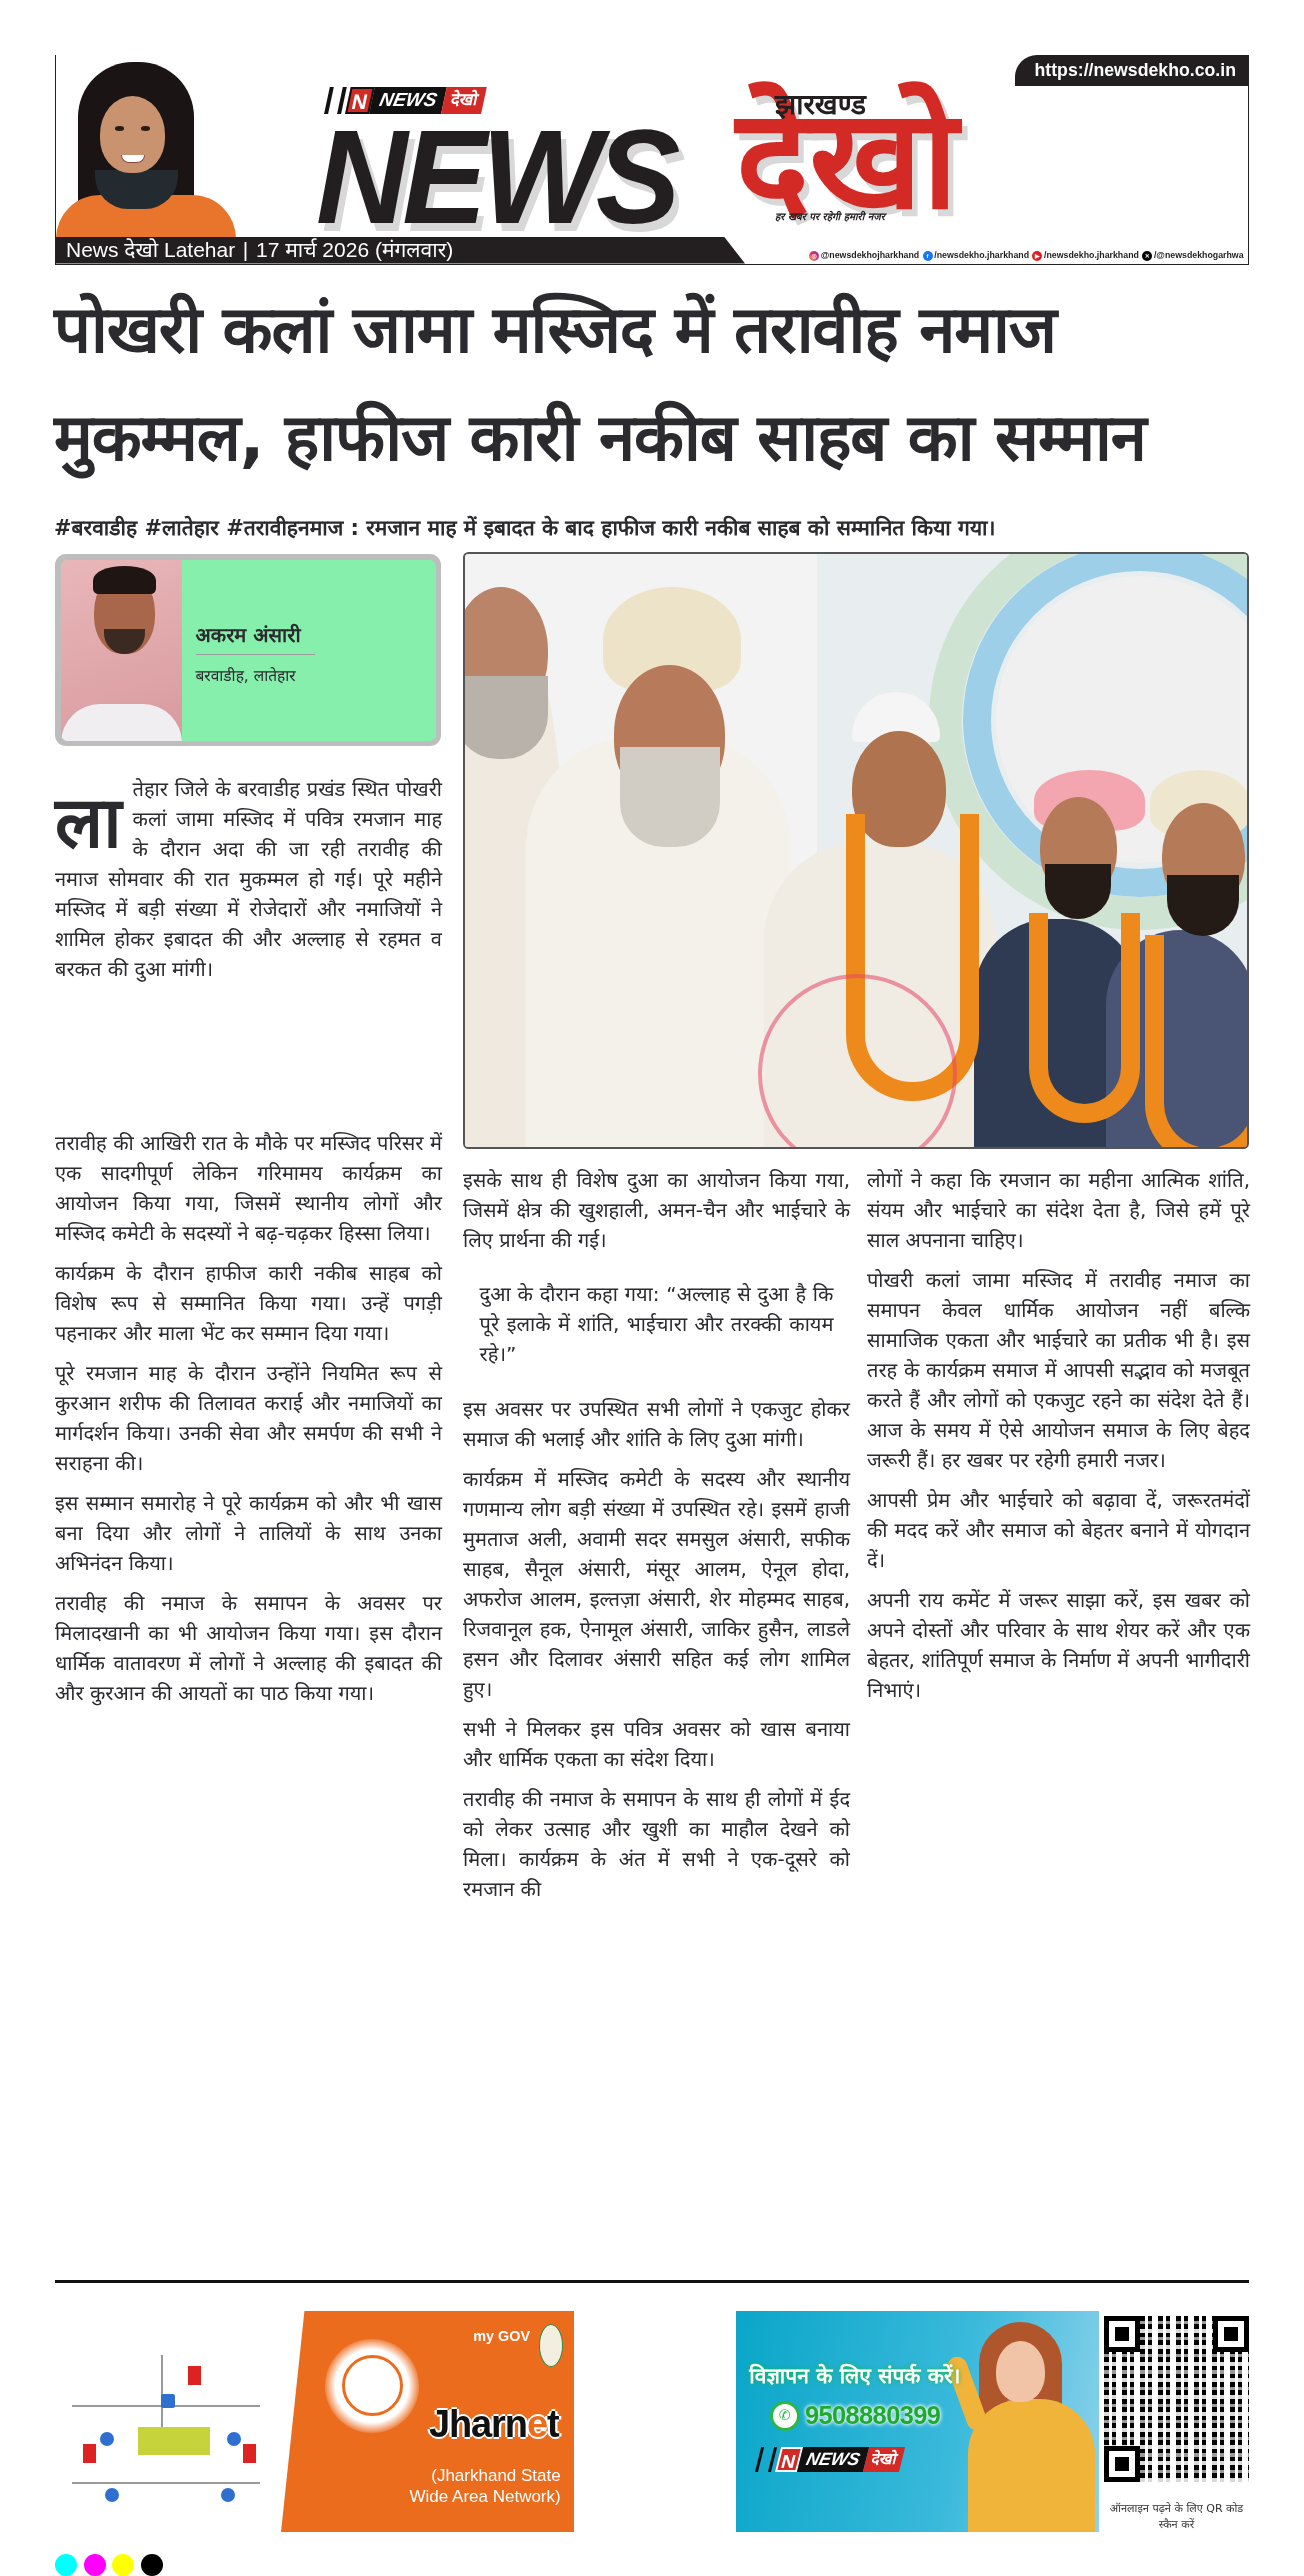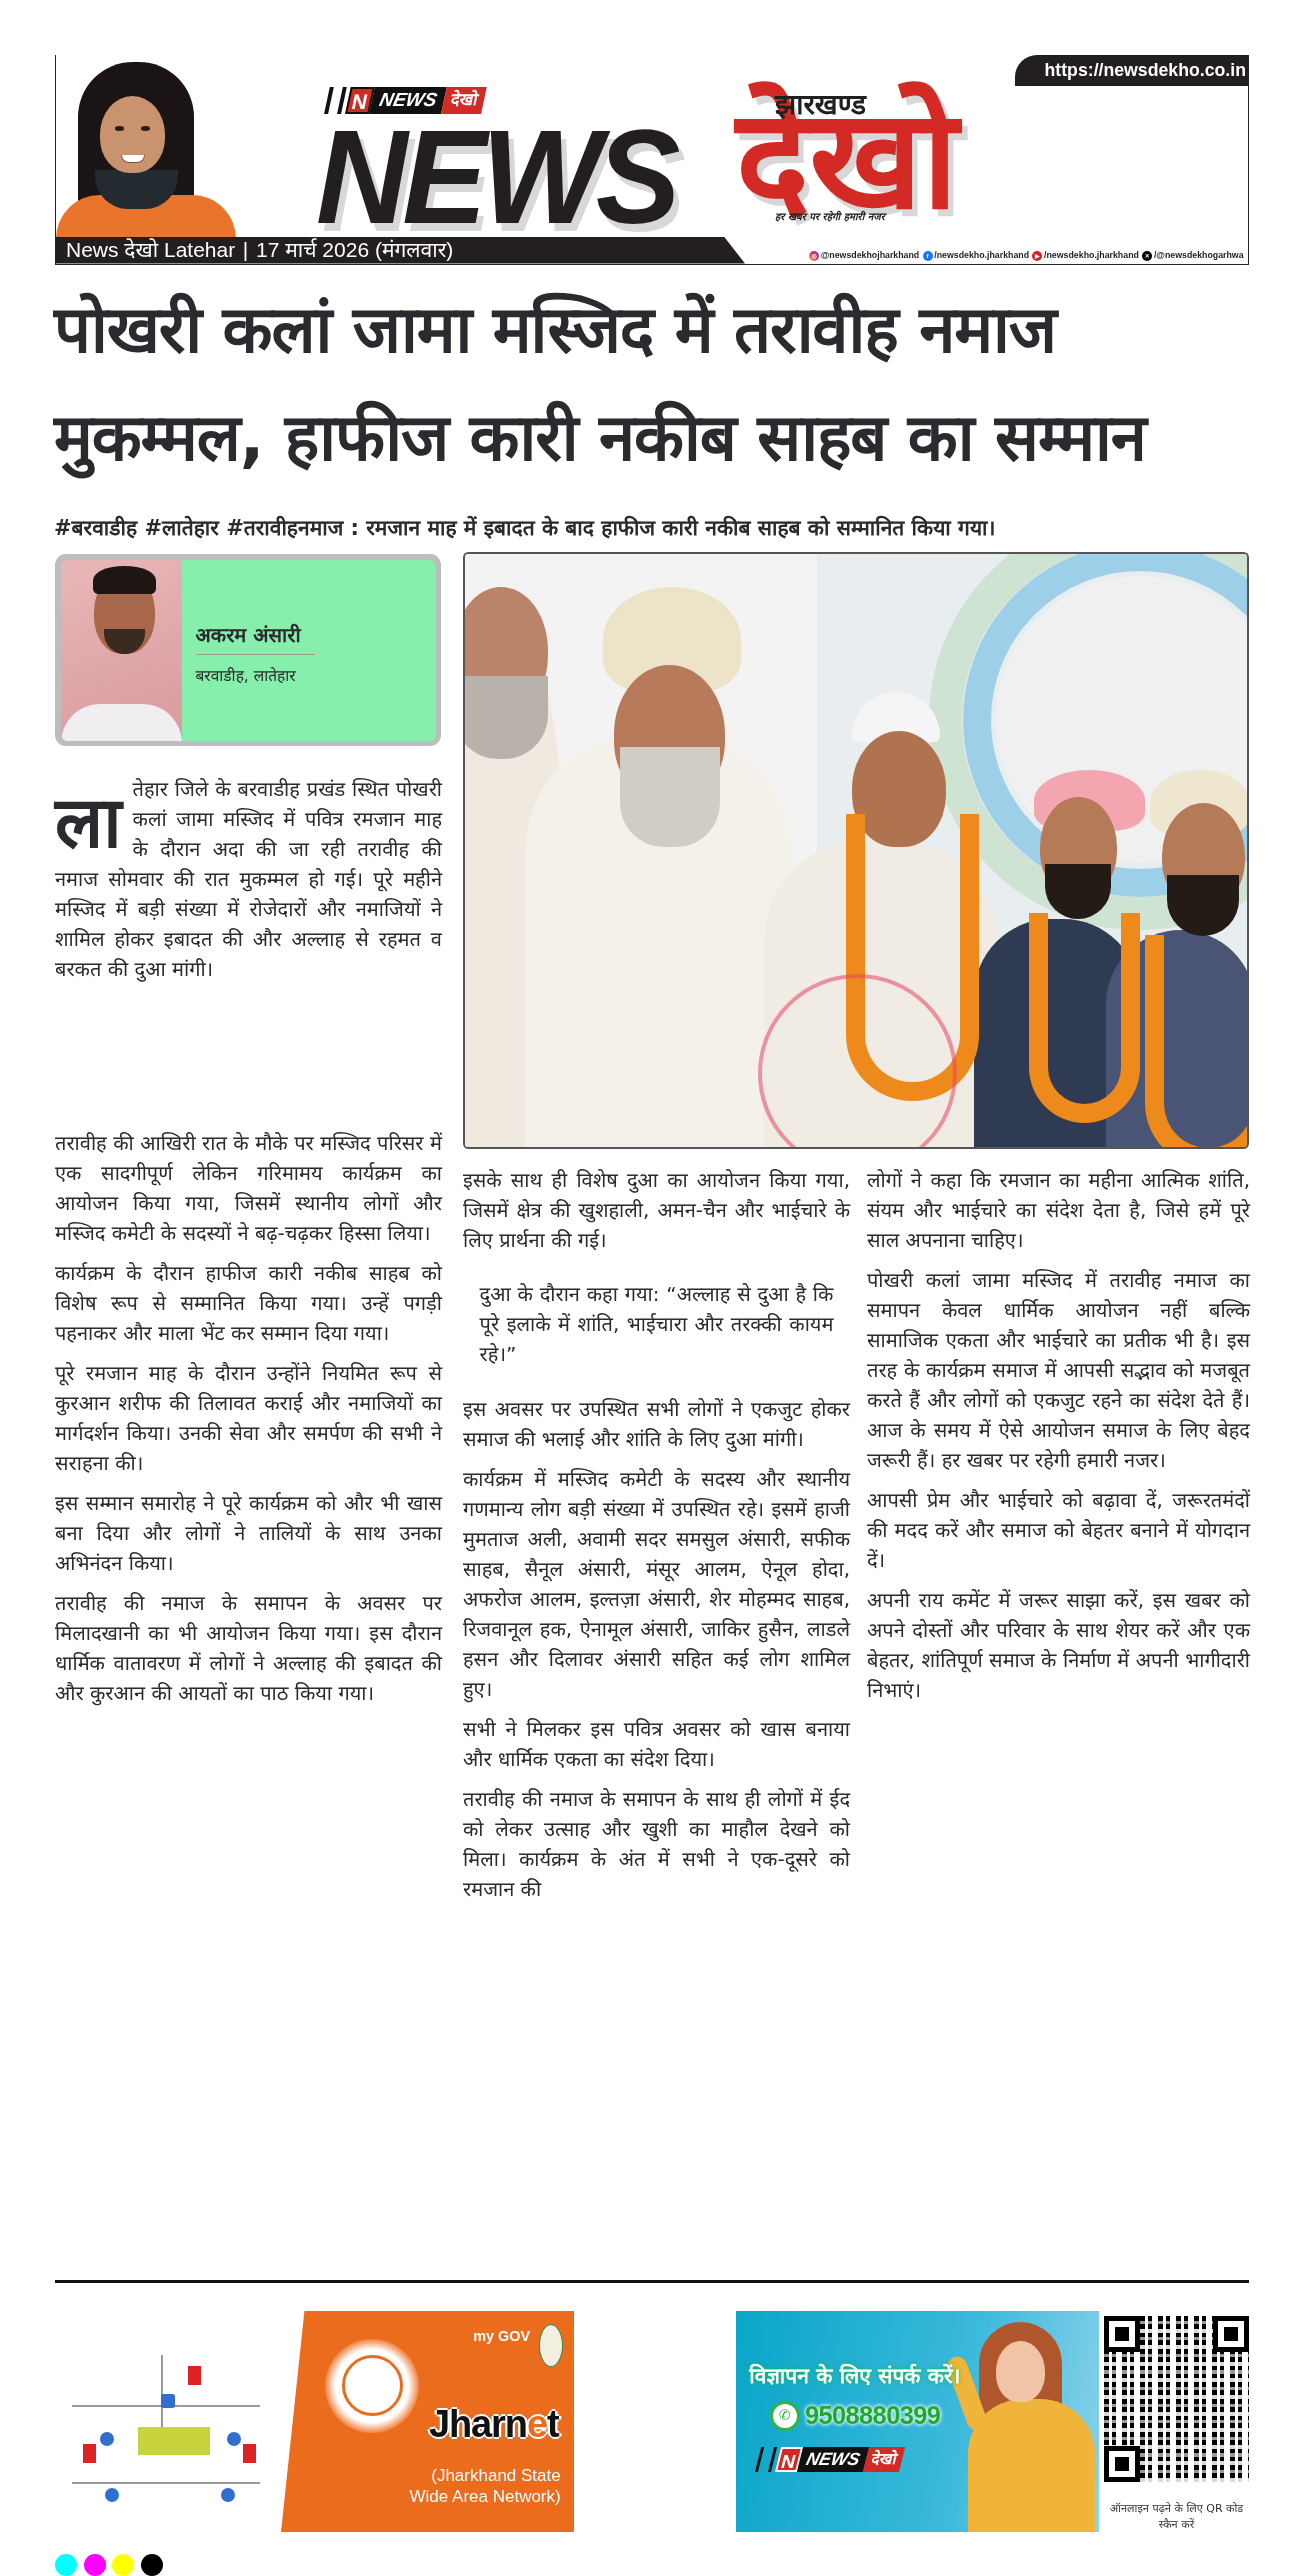--- a/index.html
+++ b/index.html
@@ -24,21 +24,21 @@
   .brand-small .stripes { width: 16.6px; border-left: 4.4px solid #111; border-right: 4.4px solid #111; margin-right: 4.4px; }
   .brand-small .n { width: 24px; background: #d32a26; color: #fff; font-weight: bold; font-size: 21px; line-height: 26.5px; text-align: center; border: 2.2px solid #111; font-family: "Liberation Sans", sans-serif; }
   .brand-small .news { background: #111; color: #fff; font-style: italic; font-weight: bold; font-size: 19px; line-height: 26.5px; padding: 0 7.7px; font-family: "Liberation Sans", sans-serif; }
   .brand-small .dekho { background: #d32a26; color: #fff; font-weight: bold; font-size: 16.6px; line-height: 26.5px; padding: 0 6.6px; }
 
   .brand-big { position: absolute; left: 260px; top: 61px; font-family: "Liberation Sans", sans-serif; font-weight: bold; font-style: italic; font-size: 127px; line-height: 122px; color: #231f20; letter-spacing: -5.5px; text-shadow: 5.5px 7.7px 0 #d8d8d8; transform: scaleY(1.05); }
   .brand-dekho { position: absolute; left: 680px; top: 22px; font-weight: bold; font-size: 138px; line-height: 166px; color: #d32a26; text-shadow: 5.5px 6.6px 0 #d8d8d8; }
   .brand-state { position: absolute; left: 719px; top: 29px; font-size: 28px; font-weight: bold; color: #231f20; }
   .brand-tagline { position: absolute; left: 719px; top: 154px; font-size: 10px; font-style: italic; font-weight: bold; color: #231f20; }
 
-  .url-pill { position: absolute; right: 0; top: 0; width: 233px; height: 31px; background: #231f20; color: #fff; border-radius: 22px 0 0 0; font-family: "Liberation Sans", sans-serif; font-weight: bold; font-size: 17.7px; line-height: 31px; text-align: right; padding-right: 2px; }
+  .url-pill { position: absolute; right: 0; top: 0; width: 233px; height: 31px; background: #231f20; color: #fff; border-radius: 22px 0 0 0; font-family: "Liberation Sans", sans-serif; font-weight: bold; font-size: 17.7px; line-height: 31px; text-align: right; padding-right: 12px; }
   .socials { position: absolute; right: 4.4px; top: 195px; display: flex; gap: 3.3px; align-items: center; font-family: "Liberation Sans", sans-serif; font-weight: bold; font-size: 8.8px; color: #231f20; white-space: nowrap; }
   .socials .ic { display: inline-block; width: 10px; height: 10px; border-radius: 50%; color: #fff; font-size: 6px; line-height: 10px; text-align: center; margin-right: 1.7px; }
   .ic-ig { background: linear-gradient(45deg,#f7b733,#e1306c,#833ab4); }
   .ic-fb { background: #1877f2; }
   .ic-yt { background: #e02020; }
   .ic-x  { background: #000; }
 
   
   .headline { position: absolute; left: 54px; top: 276px; width: 1200px; font-family: "DejaVu Sans", sans-serif; font-weight: bold; font-size: 65px; line-height: 108px; color: #2b2b2f; letter-spacing: -1.1px; }
   .subhead { position: absolute; left: 54px; top: 514px; width: 1205px; font-weight: bold; font-size: 21px; line-height: 28px; color: #2b2b2f; white-space: nowrap; }

